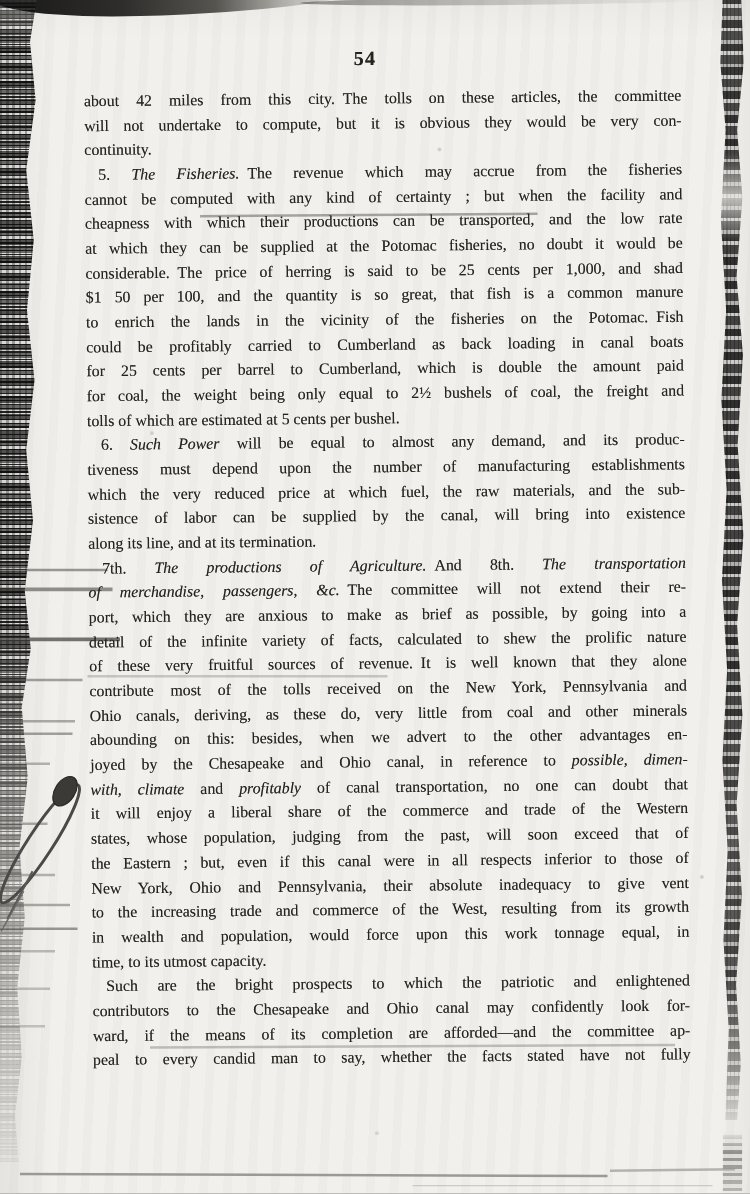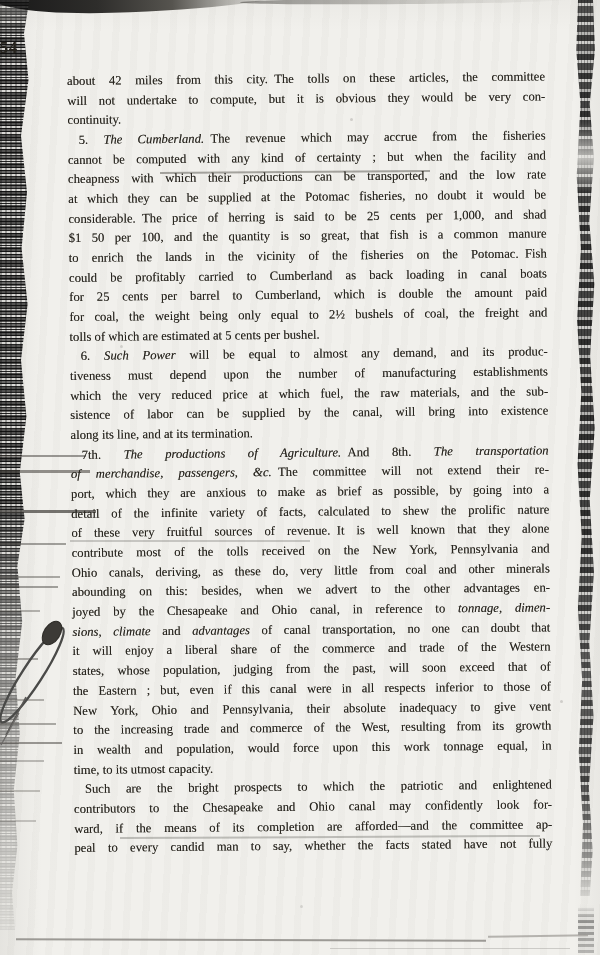--- a/index.html
+++ b/index.html
@@ -13,21 +13,21 @@
 
   
   .text-block{position:absolute;left:67px;top:72px;width:478px;
     transform:rotate(-0.55deg);transform-origin:0 0;
     font-family:"Liberation Serif","DejaVu Serif",serif;
     font-size:12.7px;color:#27241e;text-shadow:0 0 .5px rgba(39,36,30,.55);}
   .para{margin:0;padding:0;}
   .line{height:19.68px;line-height:19.68px;text-align:justify;text-align-last:justify;}
   .line.endline{text-align-last:left;}
   .line i{font-style:italic;}
-  .page-number{position:absolute;left:0;top:39px;width:584px;
+  .page-number{position:absolute;left:0;top:39px;width:584px;text-align:center;
     font-family:"Liberation Serif","DejaVu Serif",serif;font-size:16px;font-weight:bold;
     letter-spacing:1px;color:#26231d;text-shadow:0 0 .5px rgba(38,35,29,.6);}
 
   
   .binding-left{position:absolute;left:0;top:-4px;width:30px;height:934px;
     background:
       repeating-linear-gradient(0deg, rgba(10,10,10,.88) 0 1px, rgba(10,10,10,0) 1px 3px),
       repeating-linear-gradient(0deg, rgba(40,40,40,.65) 0 4px, rgba(150,150,150,.25) 4px 6px, rgba(20,20,20,.7) 6px 11px, rgba(170,170,170,.2) 11px 14px),
       repeating-linear-gradient(90deg, rgba(0,0,0,.35) 0 2px, rgba(0,0,0,0) 2px 5px);
     clip-path:polygon(0 0,100% 0,80% 4%,95% 9%,70% 15%,90% 21%,72% 27%,92% 33%,70% 39%,88% 45%,66% 51%,82% 56%,58% 61%,74% 67%,52% 73%,66% 79%,46% 85%,58% 91%,40% 96%,50% 100%,0 100%);
@@ -129,21 +129,21 @@
   <div class="scanline sl3"></div>
 
   <div class="page-number">54</div>
   <div class="text-block">
       <div class="para">
         <div class="line"><span>about 42 miles from this city. The tolls on these articles, the committee</span></div>
         <div class="line"><span>will not undertake to compute, but it is obvious they would be very con-</span></div>
         <div class="line endline"><span>continuity.</span></div>
       </div>
       <div class="para">
-        <div class="line" style="text-indent: 11px;"><span>5. </span><i>The Cumberland.</i><span> The revenue which may accrue from the fisheries</span></div>
+        <div class="line" style="text-indent: 11px;"><span>5. </span><i>The Fisheries.</i><span> The revenue which may accrue from the fisheries</span></div>
         <div class="line"><span>cannot be computed with any kind of certainty ; but when the facility and</span></div>
         <div class="line"><span>cheapness with which their productions can be transported, and the low rate</span></div>
         <div class="line"><span>at which they can be supplied at the Potomac fisheries, no doubt it would be</span></div>
         <div class="line"><span>considerable. The price of herring is said to be 25 cents per 1,000, and shad</span></div>
         <div class="line"><span>$1 50 per 100, and the quantity is so great, that fish is a common manure</span></div>
         <div class="line"><span>to enrich the lands in the vicinity of the fisheries on the Potomac. Fish</span></div>
         <div class="line"><span>could be profitably carried to Cumberland as back loading in canal boats</span></div>
         <div class="line"><span>for 25 cents per barrel to Cumberland, which is double the amount paid</span></div>
         <div class="line"><span>for coal, the weight being only equal to 2½ bushels of coal, the freight and</span></div>
         <div class="line endline"><span>tolls of which are estimated at 5 cents per bushel.</span></div>
@@ -157,22 +157,22 @@
       </div>
       <div class="para">
         <div class="line" style="text-indent: 11px;"><span>7th. </span><i>The productions of Agriculture.</i><span> And 8th. </span><i>The transportation</i></div>
         <div class="line"><i>of merchandise, passengers, &amp;c.</i><span> The committee will not extend their re-</span></div>
         <div class="line"><span>port, which they are anxious to make as brief as possible, by going into a</span></div>
         <div class="line"><span>detail of the infinite variety of facts, calculated to shew the prolific nature</span></div>
         <div class="line"><span>of these very fruitful sources of revenue. It is well known that they alone</span></div>
         <div class="line"><span>contribute most of the tolls received on the New York, Pennsylvania and</span></div>
         <div class="line"><span>Ohio canals, deriving, as these do, very little from coal and other minerals</span></div>
         <div class="line"><span>abounding on this: besides, when we advert to the other advantages en-</span></div>
-        <div class="line"><span>joyed by the Chesapeake and Ohio canal, in reference to </span><i>tonnage, dimen-</i></div>
-        <div class="line"><i>sions, climate</i><span> and </span><i>advantages</i><span> of canal transportation, no one can doubt that</span></div>
+        <div class="line"><span>joyed by the Chesapeake and Ohio canal, in reference to </span><i>possible, dimen-</i></div>
+        <div class="line"><i>with, climate</i><span> and </span><i>profitably</i><span> of canal transportation, no one can doubt that</span></div>
         <div class="line"><span>it will enjoy a liberal share of the commerce and trade of the Western</span></div>
         <div class="line"><span>states, whose population, judging from the past, will soon exceed that of</span></div>
         <div class="line"><span>the Eastern ; but, even if this canal were in all respects inferior to those of</span></div>
         <div class="line"><span>New York, Ohio and Pennsylvania, their absolute inadequacy to give vent</span></div>
         <div class="line"><span>to the increasing trade and commerce of the West, resulting from its growth</span></div>
         <div class="line"><span>in wealth and population, would force upon this work tonnage equal, in</span></div>
         <div class="line endline"><span>time, to its utmost capacity.</span></div>
       </div>
       <div class="para">
         <div class="line" style="text-indent: 11px;"><span>Such are the bright prospects to which the patriotic and enlightened</span></div>

